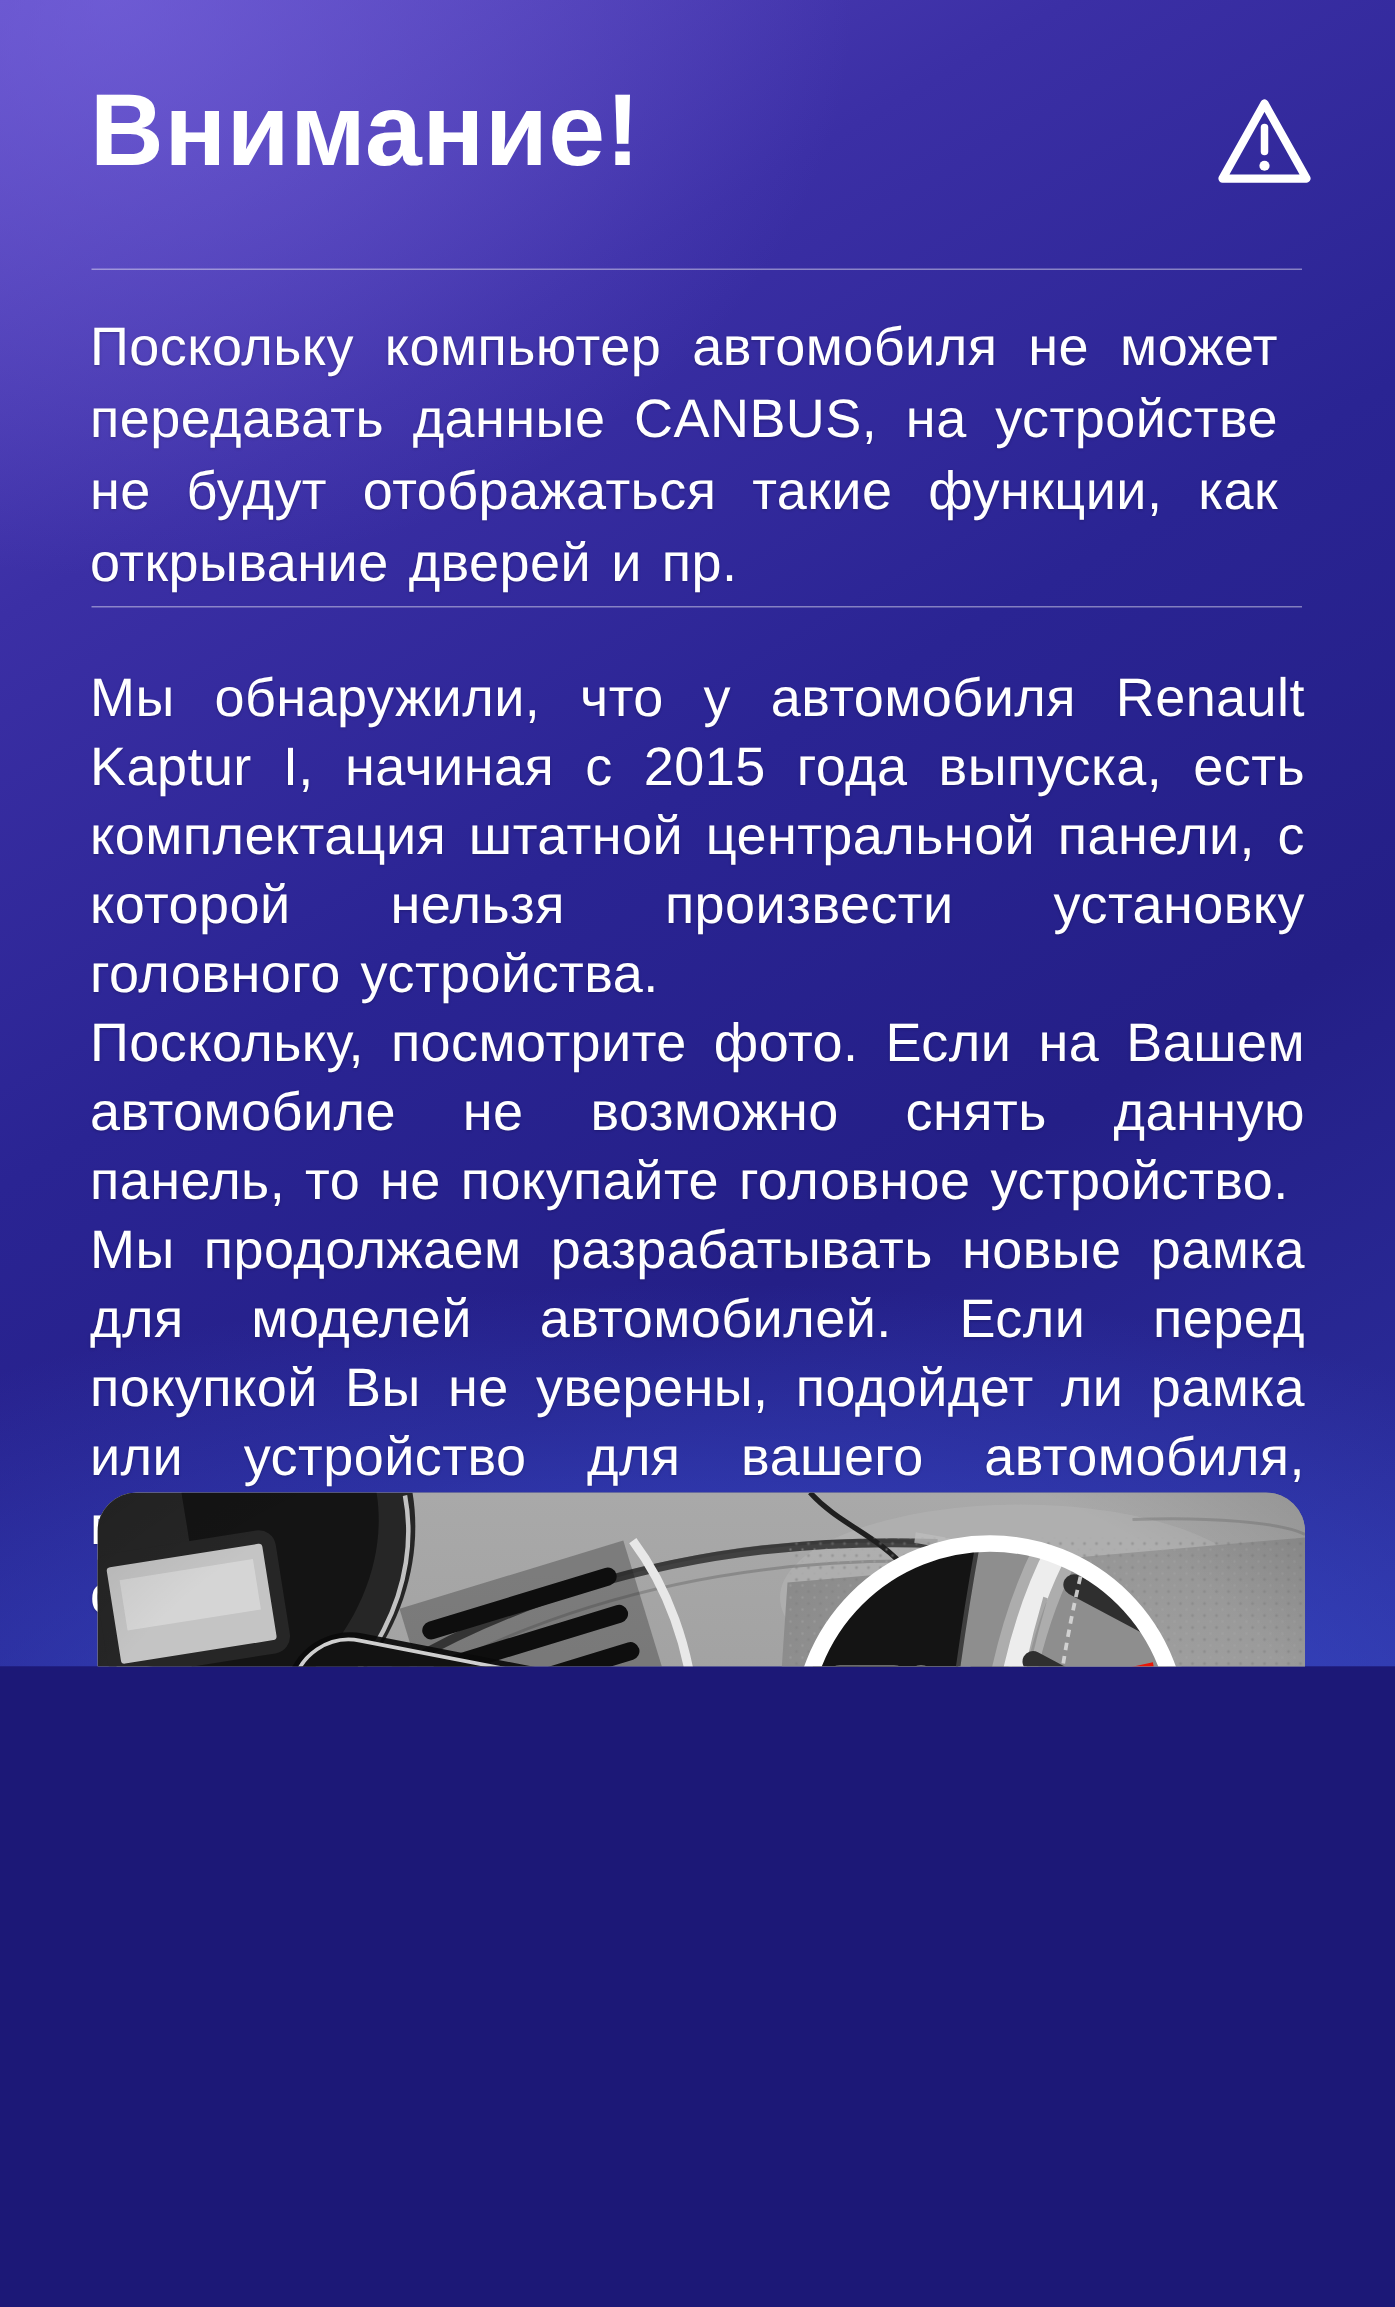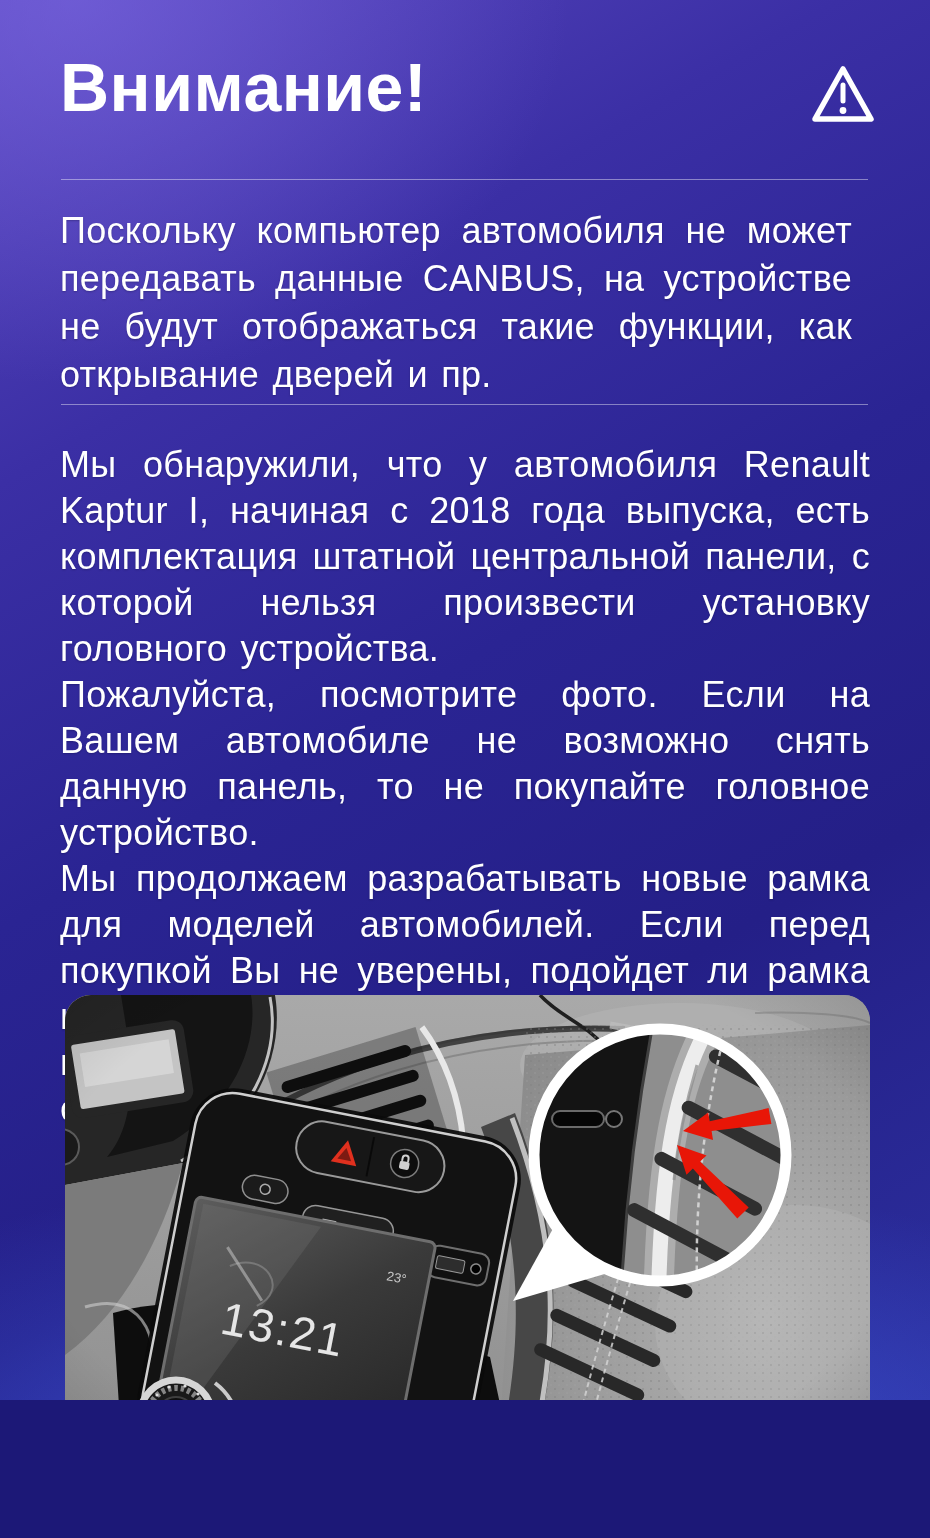--- a/index.html
+++ b/index.html
@@ -1,17 +1,17 @@
 <!DOCTYPE html>
 <html><head>
 <meta charset="utf-8">
 <style>
   html,body{margin:0;padding:0;background:#1c1877;}
   .page{
-    position:relative;width:930px;height:1400px;overflow:hidden;
+    position:relative;width:930px;height:1111px;overflow:hidden;
     font-family:"Liberation Sans",sans-serif;color:#ffffff;
     background:
       radial-gradient(900px 700px at 8% 0%, rgba(128,108,230,0.55), rgba(128,108,230,0) 55%),
       radial-gradient(1300px 520px at 50% 106%, rgba(62,88,220,0.85), rgba(62,88,220,0) 62%),
       linear-gradient(150deg,#5a48c0 0%,#3b2fa5 25%,#2a2493 48%,#241f87 70%,#2c2f9e 100%);
     text-decoration: underline;
   }
   .title{
     position:absolute;left:60px;top:48px;margin:0;
     font-size:68px;font-weight:700;letter-spacing:0.5px;
@@ -49,22 +49,22 @@
     <circle cx="33" cy="48.5" r="3.4" fill="#ffffff"></circle>
   </svg>
 
   <hr class="divider" id="divider-1">
 
   <p class="para">Поскольку компьютер автомобиля не может передавать данные CANBUS, на устройстве не будут отображаться такие функции, как открывание дверей и пр.</p>
 
   <hr class="divider" id="divider-2">
 
   <div class="block">
-    <p>Мы обнаружили, что у автомобиля Renault Kaptur I, начиная с 2018 года выпуска, есть комплектация штатной центральной панели, с которой нельзя произвести установку головного устройства.</p>
-    <p>Пожалуйста, посмотрите фото. Если на Вашем автомобиле не возможно снять данную панель, то не покупайте головное устройство.</p>
+    <p>Мы обнаружили, что у автомобиля Renault Kaptur I, начиная с 2015 года выпуска, есть комплектация штатной центральной панели, с которой нельзя произвести установку головного устройства.</p>
+    <p>Поскольку, посмотрите фото. Если на Вашем автомобиле не возможно снять данную панель, то не покупайте головное устройство.</p>
     <p>Мы продолжаем разрабатывать новые рамка для моделей автомобилей. Если перед покупкой Вы не уверены, подойдет ли рамка или устройство для вашего автомобиля, пожалуйста, свяжитесь с нами. Мы обязательно поможем.</p>
   </div>
 
   <div class="photo">
     <svg width="805" height="503" viewBox="0 0 805 503">
       <defs>
         <linearGradient id="topG" x1="0" y1="0" x2="0" y2="1">
           <stop offset="0" stop-color="#a9a9a9"></stop>
             <stop offset="1" stop-color="#8d8d8d"></stop>
         </linearGradient>

